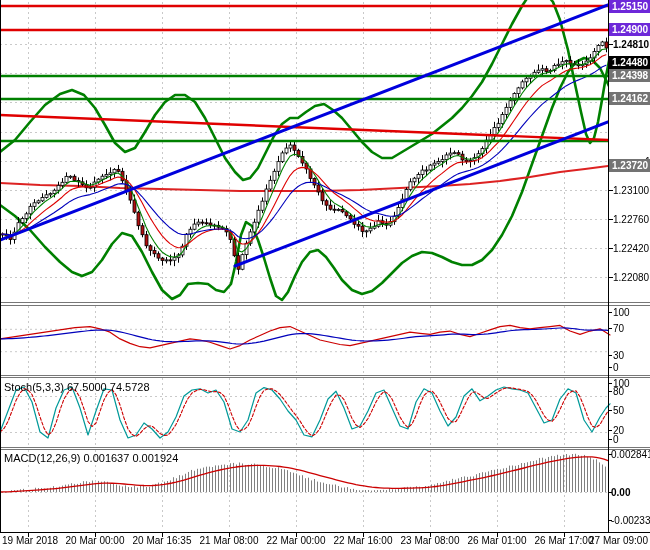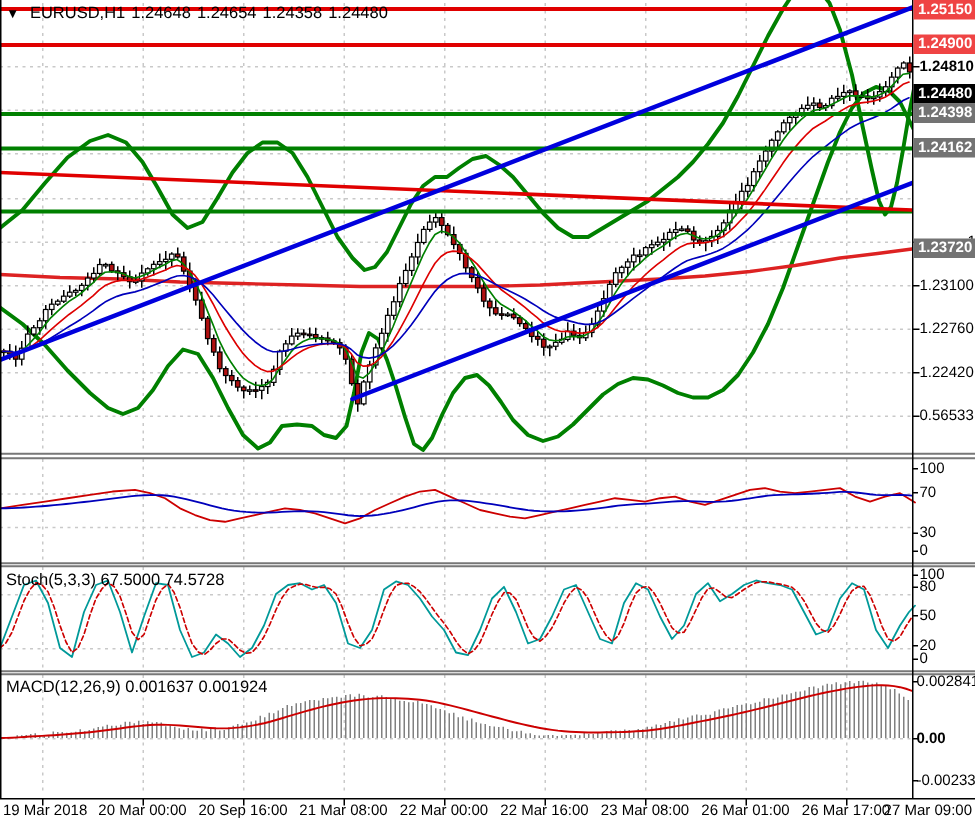--- a/index.html
+++ b/index.html
@@ -6,21 +6,21 @@
   #chart{position:relative;width:650px;height:550px;background:#ffffff;overflow:hidden;
          font-family:"Liberation Sans",sans-serif;}
   #cv{position:absolute;left:0;top:0;}
   .title-bar{position:absolute;left:4px;top:3px;font:11px "Liberation Sans",sans-serif;color:#000;white-space:nowrap;}
   .title-bar .dd{font-size:9px;margin-right:7px;}
   .title-bar span{margin-right:4px;}
   .panel-title{position:absolute;left:4px;font:11px "Liberation Sans",sans-serif;color:#000;white-space:nowrap;}
   .axis-label{position:absolute;font:10px "Liberation Sans",sans-serif;color:#000;white-space:nowrap;line-height:13px;height:13px;}
   .badge{position:absolute;left:609px;font:bold 10px "Liberation Sans",sans-serif;color:#fff;
          padding:0 3px;height:13px;line-height:13px;white-space:nowrap;}
-  .bg-red{background:#ef4444;}
+  .bg-red{background:#6d28d9;}
   .bg-green{background:#737373;}
   .bg-black{background:#000000;}
   .time-label{position:absolute;top:535px;font:10px "Liberation Sans",sans-serif;color:#000;white-space:nowrap;}
 </style>
 </head>
 <body>
 
 <div id="chart">
   <svg id="cv" width="650" height="550">
       <g>
@@ -638,53 +638,52 @@
       <line x1="95.5" y1="532" x2="95.5" y2="537" stroke="#000" stroke-width="1"></line>
       <line x1="162.5" y1="532" x2="162.5" y2="537" stroke="#000" stroke-width="1"></line>
       <line x1="229.5" y1="532" x2="229.5" y2="537" stroke="#000" stroke-width="1"></line>
       <line x1="296.5" y1="532" x2="296.5" y2="537" stroke="#000" stroke-width="1"></line>
       <line x1="363.5" y1="532" x2="363.5" y2="537" stroke="#000" stroke-width="1"></line>
       <line x1="430.5" y1="532" x2="430.5" y2="537" stroke="#000" stroke-width="1"></line>
       <line x1="497.5" y1="532" x2="497.5" y2="537" stroke="#000" stroke-width="1"></line>
       <line x1="564.5" y1="532" x2="564.5" y2="537" stroke="#000" stroke-width="1"></line>
     </svg>
 
-  <div class="title-bar"><span class="dd">▼</span><span>EURUSD,H1</span><span>1.24648</span><span>1.24654</span><span>1.24358</span><span>1.24480</span></div>
 
   <div class="panel-title" style="top:381px">Stoch(5,3,3) 67.5000 74.5728</div>
   <div class="panel-title" style="top:452px">MACD(12,26,9) 0.001637 0.001924</div>
 
   <div id="labels">
       <div class="axis-label" style="top: 38px; left: 613px; font-weight: bold;">1.24810</div>
       <div class="axis-label" style="top: 155px; left: 613px; margin-left: 32px;">1.23440</div>
       <div class="axis-label" style="top: 184px; left: 613px;">1.23100</div>
       <div class="axis-label" style="top: 213px; left: 613px;">1.22760</div>
       <div class="axis-label" style="top: 242px; left: 613px;">1.22420</div>
-      <div class="axis-label" style="top: 271px; left: 613px;">0.56533</div>
+      <div class="axis-label" style="top: 271px; left: 613px;">1.22080</div>
       <div class="badge bg-red" style="top: 0px;">1.25150</div>
       <div class="badge bg-red" style="top: 23px;">1.24900</div>
       <div class="badge bg-black" style="top: 56px;">1.24480</div>
       <div class="badge bg-green" style="top: 69px;">1.24398</div>
       <div class="badge bg-green" style="top: 92px;">1.24162</div>
       <div class="badge bg-green" style="top: 135px; margin-top: 24px;">1.23720</div>
       <div class="axis-label" style="top: 306px; left: 613px;">100</div>
       <div class="axis-label" style="top: 322px; left: 613px;">70</div>
       <div class="axis-label" style="top: 349px; left: 613px;">30</div>
       <div class="axis-label" style="top: 361px; left: 613px;">0</div>
       <div class="axis-label" style="top: 377px; left: 613px;">100</div>
       <div class="axis-label" style="top: 385px; left: 613px;">80</div>
       <div class="axis-label" style="top: 404px; left: 613px;">50</div>
       <div class="axis-label" style="top: 424px; left: 613px;">20</div>
       <div class="axis-label" style="top: 433px; left: 613px;">0</div>
       <div class="axis-label" style="top: 448px; left: 611px;">0.002841</div>
       <div class="axis-label" style="top: 486px; left: 611px; font-weight: bold;">0.00</div>
       <div class="axis-label" style="top: 514px; left: 611px;">-0.002338</div>
       <div class="time-label" style="top: 535px; left: 2px;">19 Mar 2018</div>
       <div class="time-label" style="top: 535px; left: 95px; transform: translateX(-50%);">20 Mar 00:00</div>
-      <div class="time-label" style="top: 535px; left: 162px; transform: translateX(-50%);">20 Sep 16:00</div>
+      <div class="time-label" style="top: 535px; left: 162px; transform: translateX(-50%);">20 Mar 16:35</div>
       <div class="time-label" style="top: 535px; left: 229px; transform: translateX(-50%);">21 Mar 08:00</div>
       <div class="time-label" style="top: 535px; left: 296px; transform: translateX(-50%);">22 Mar 00:00</div>
       <div class="time-label" style="top: 535px; left: 363px; transform: translateX(-50%);">22 Mar 16:00</div>
       <div class="time-label" style="top: 535px; left: 430px; transform: translateX(-50%);">23 Mar 08:00</div>
       <div class="time-label" style="top: 535px; left: 497px; transform: translateX(-50%);">26 Mar 01:00</div>
       <div class="time-label" style="top: 535px; left: 564px; transform: translateX(-50%);">26 Mar 17:00</div>
       <div class="time-label" style="top: 535px; right: 2px;">27 Mar 09:00</div>
     </div>
 </div>
 

